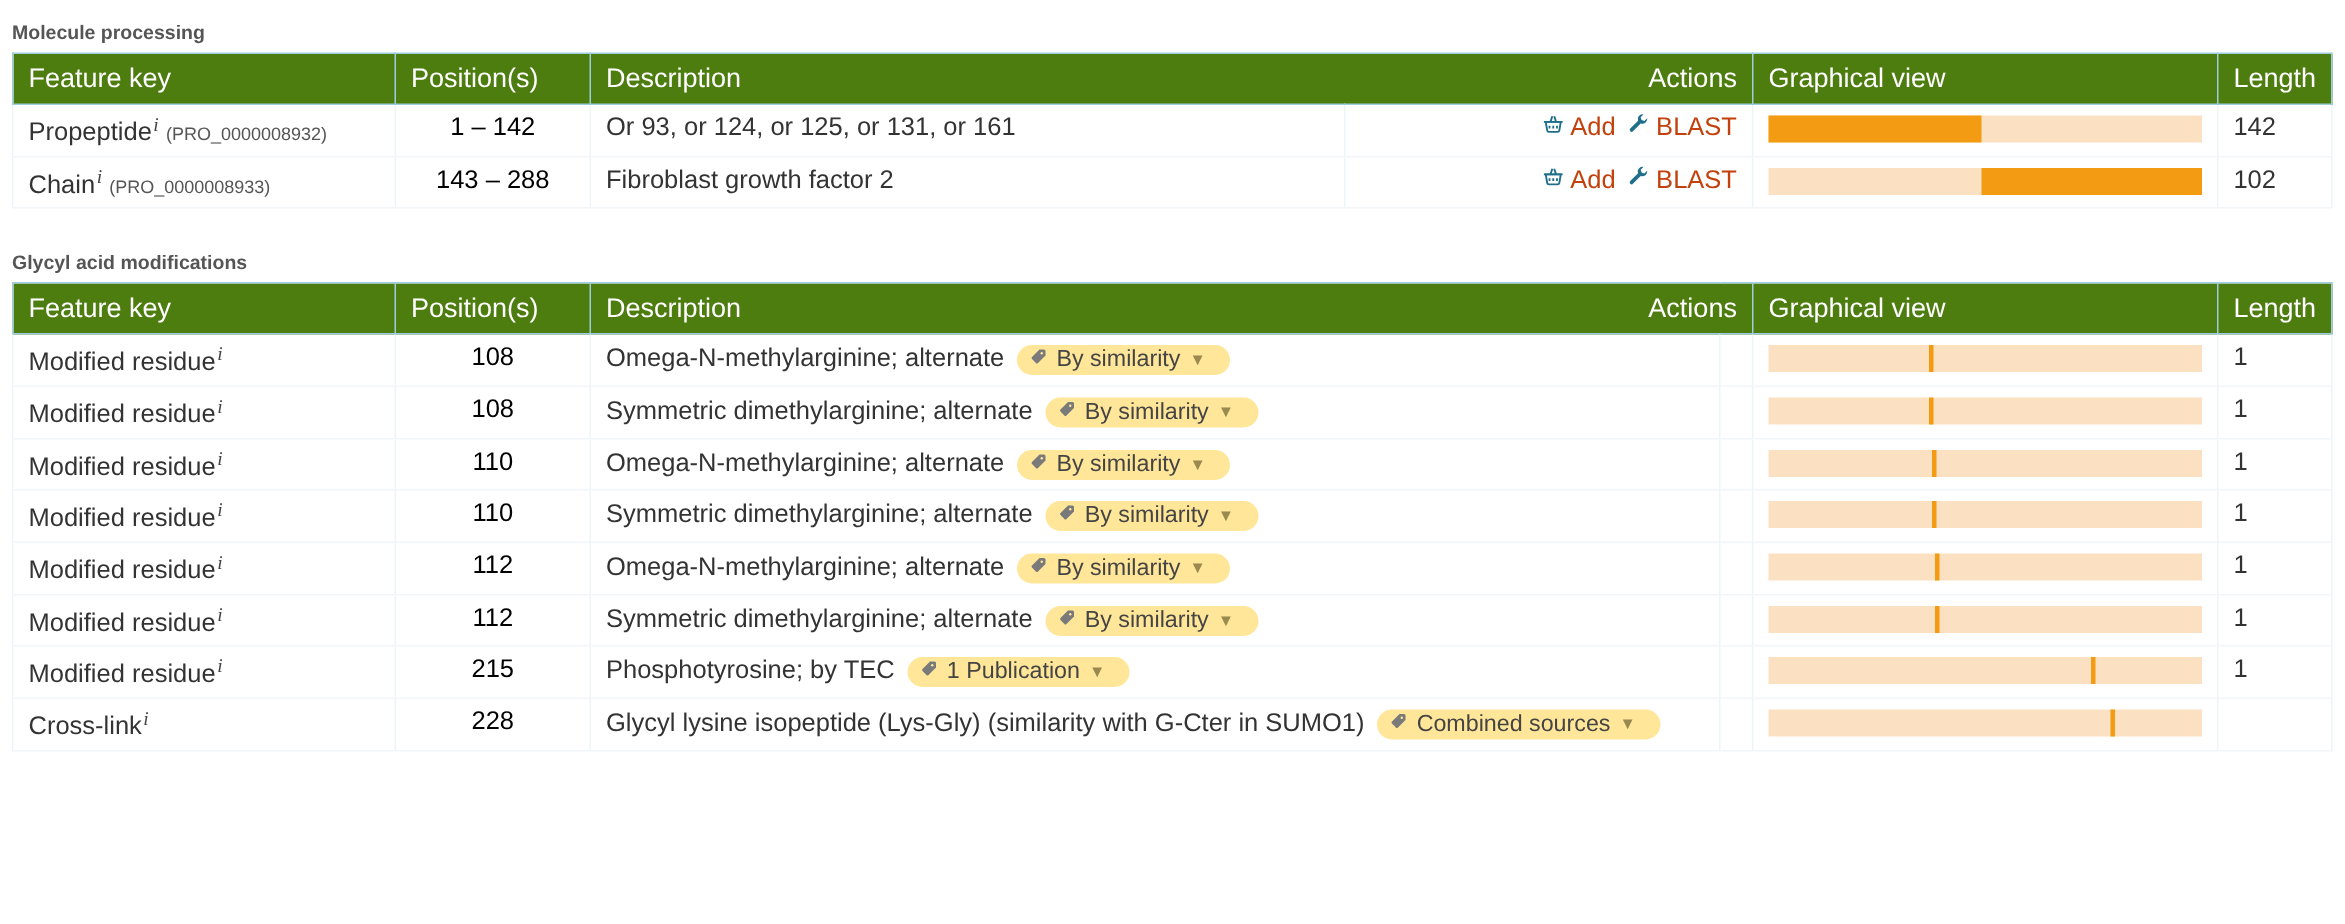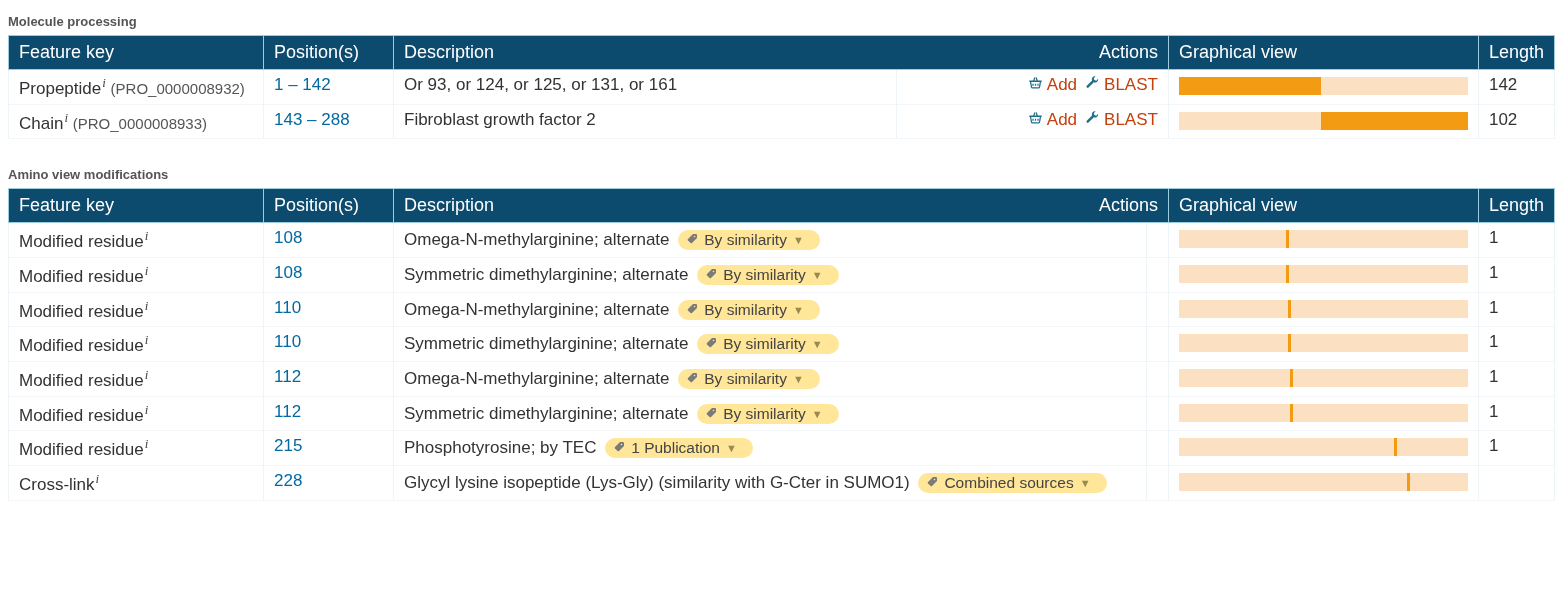--- a/index.html
+++ b/index.html
@@ -17,21 +17,21 @@
     color: #555;
     margin: 6px 0 6px 0;
   }
   table.feat {
     border-collapse: collapse;
     width: 100%;
     margin-bottom: 28px;
     border: 1px solid #d8e8ee;
   }
   table.feat th {
-    background: #0c4a6e;
+    background: #4d7c0f;
     color: #fff;
     font-weight: 400;
     text-align: left;
     padding: 6px 10px;
     border: 1px solid #9ecdde;
     font-size: 18px;
   }
   table.feat td {
     padding: 5px 10px;
     border-left: 1px solid #eef5f8;
@@ -39,24 +39,24 @@
     vertical-align: top;
     font-size: 17px;
   }
   table.feat tbody tr { border-bottom: 1px solid #f2f6f8; }
   .col-key  { width: 255px; }
   .col-pos  { width: 130px; text-align: right; }
   .col-desc { }
   .col-act  { text-align: right; white-space: nowrap; }
   .col-gv   { width: 310px; }
   .col-len  { width: 76px; text-align: right; }
-  td.pos    { text-align: left; color: #0369a1; }
+  td.pos    { text-align: center; color: #000000; }
   td.len    { text-align: left; }
   .fkey-label { color: #333; }
-  .fkey-id    { color: #555; font-size: 15px; }
+  .fkey-id    { color: #555; font-size: 12px; }
   sup.info {
     font-family: Georgia, serif;
     font-style: italic;
     font-size: 13px;
     color: #444;
     margin-left: 1px;
   }
   .actlink {
     color: #c2410c;
     text-decoration: none;
@@ -162,21 +162,21 @@
             </a></td>
           <td class="col-gv">
             <div class="gvtrack">
               <div class="gvseg" style="left:49.30555555555556%;width:50.69444444444444%"></div>
             </div>
           </td>
           <td class="len col-len">102</td>
         </tr>
       </tbody>
     </table>
-    <h3 class="section">Amino view modifications</h3>
+    <h3 class="section">Glycyl acid modifications</h3>
     <table class="feat">
       <thead>
         <tr>
           <th class="col-key">Feature key</th>
           <th class="col-pos">Position(s)</th>
           <th class="col-desc" colspan="2">
             <span style="float:left">Description</span>
             <span style="float:right">Actions</span>
           </th>
           <th class="col-gv">Graphical view</th>

